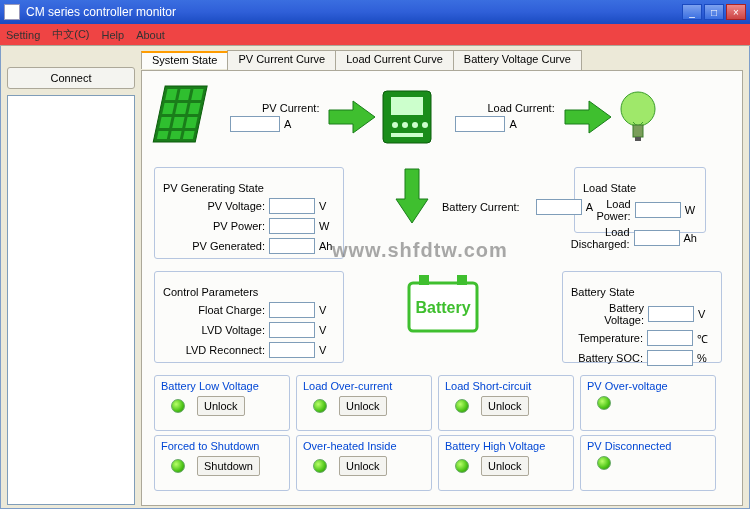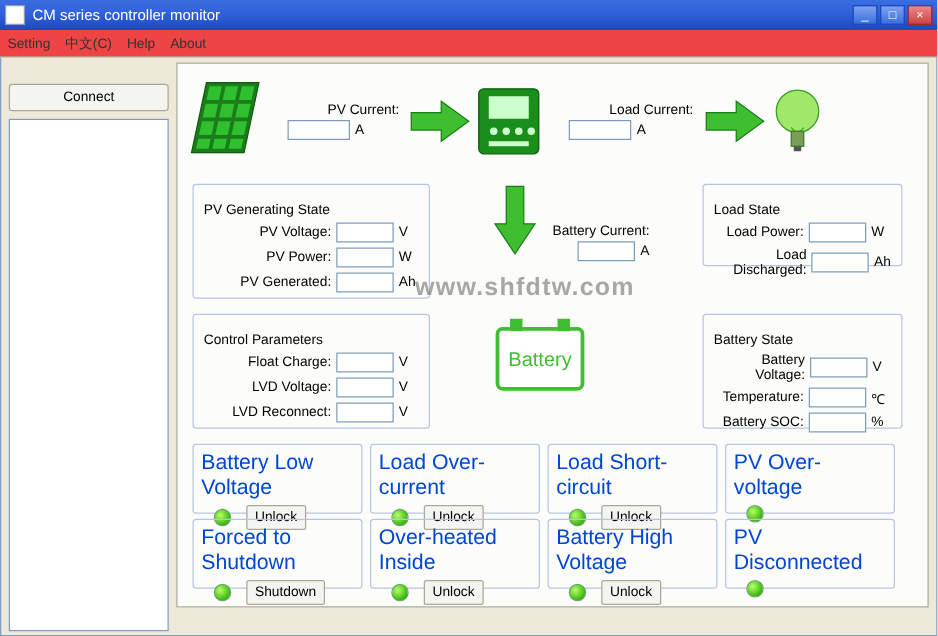--- a/index.html
+++ b/index.html
@@ -33,34 +33,34 @@
 .readout { display: flex; flex-direction: column; align-items: flex-start; gap: 2px; margin: 0 8px; }
 .readout .lbl { font-size: 11px; padding-left: 32px; }
 .readout .valrow { display: flex; align-items: center; gap: 4px; }
 .readout input { width: 50px; height: 16px; border: 1px solid #7f9db9; background: #fff; font-size: 11px; padding: 0 2px; }
 .fs { position: absolute; border: 1px solid #b6c6e0; border-radius: 3px; padding: 14px 8px 8px 8px; }
 .fs-row { display: flex; align-items: center; justify-content: flex-end; gap: 4px; margin: 4px 0; font-size: 11px; }
 .fs-row .lbl { text-align: right; }
 .fs-row input { width: 46px; height: 16px; border: 1px solid #7f9db9; background: #fff; font-size: 11px; padding: 0 2px; }
 .fs-row .unit { width: 16px; }
 .pvgen { top: 96px; left: 12px; width: 190px; height: 92px; }
-.loadst { top: 96px; left: 420px; width: 160px; height: 66px; }
+.loadst { top: 96px; left: 432px; width: 132px; height: 66px; }
 .ctrlp { top: 200px; left: 12px; width: 190px; height: 92px; }
 .battst { top: 200px; left: 420px; width: 160px; height: 92px; }
-.batt-current { position: absolute; top: 128px; left: 300px; display: flex; flex-direction: column; align-items: flex-end; gap: 2px; }
+.batt-current { position: absolute; top: 128px; left: 300px; display: flex; flex-direction: row; align-items: center; gap: 16px; }
 .batt-current input { width: 46px; height: 16px; border: 1px solid #7f9db9; background: #fff; font-size: 11px; padding: 0 2px; }
 .arrow-down { position: absolute; top: 96px; left: 250px; width: 40px; height: 60px; }
 .arrow-down svg { width: 40px; height: 60px; }
-.battery { position: absolute; top: 200px; left: 250px; width: 80px; height: 65px; }
+.battery { position: absolute; top: 200px; left: 261px; width: 80px; height: 65px; font-weight: bold; }
 .battery svg { width: 80px; height: 65px; }
 .watermark { position: absolute; top: 168px; left: 190px; font-size: 20px; font-weight: bold; color: rgba(110,110,110,0.6); letter-spacing: 1px; pointer-events: none; }
 .alarms { position: absolute; top: 304px; left: 12px; right: 12px; }
 .alarm-row { display: flex; gap: 6px; margin-bottom: 4px; }
 .alarm { border: 1px solid #b6c6e0; border-radius: 3px; width: 136px; height: 56px; padding: 4px 6px; position: relative; }
-.alarm .altitle { color: #0046d5; font-size: 17px; display: block; margin-bottom: 4px; }
+.alarm .altitle { color: #0046d5; font-size: 11px; display: block; margin-bottom: 4px; }
 .alarm .albody { display: flex; align-items: center; gap: 12px; padding-left: 10px; }
 .led { width: 14px; height: 14px; border-radius: 50%; background: radial-gradient(circle at 35% 35%, #b8ff6a, #4cc417 60%, #2a7d0c); border: 1px solid #6a6; }
 .alarm button { height: 20px; padding: 0 6px; background: #f4f4f0; border: 1px solid #aca899; border-radius: 2px; cursor: pointer; font-family: inherit; font-size: 11px; }
 .gap { width: 10px; }
 </style>
 </head>
 <body>
 
 <div class="titlebar">
   <span class="appicon"></span>
@@ -78,20 +78,26 @@
   <span>Help</span>
   <span>About</span>
 </div>
 
 <div class="workarea">
   <div class="leftcol">
     <button class="connect-btn">Connect</button>
     <div class="treeview"></div>
   </div>
   <div class="maincol">
+    <div class="tabs">
+      <div class="tab active">System State</div>
+      <div class="tab">PV Current Curve</div>
+      <div class="tab">Load Current Curve</div>
+      <div class="tab">Battery Voltage Curve</div>
+    </div>
     <div class="tabpanel">
 
       <div class="toprow">
         <div class="solar">
           <svg viewBox="0 0 60 70">
               <g transform="skewX(-12)">
                 <rect x="14" y="4" width="42" height="56" fill="#1a7d1a" stroke="#0a5d0a"></rect>
                 <g fill="#2fbf2f">
                   <rect x="17" y="7" width="10" height="11"></rect>
                   <rect x="30" y="7" width="10" height="11"></rect>

